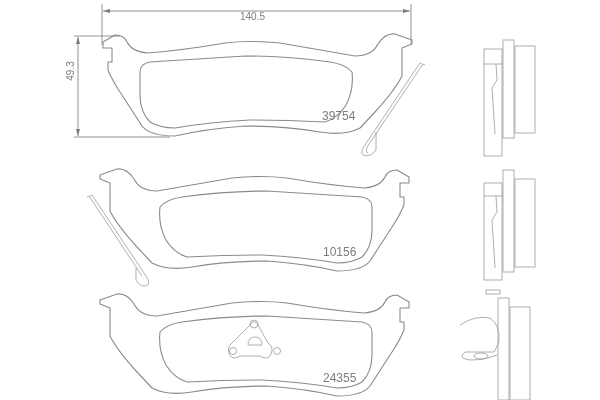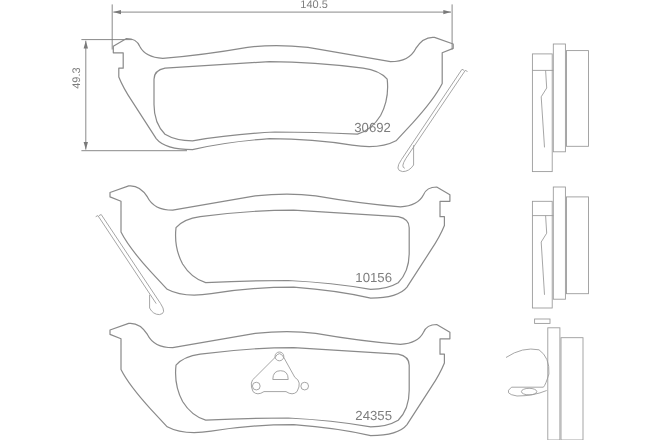--- a/index.html
+++ b/index.html
@@ -75,18 +75,18 @@
   </g>
   <g>
     <rect class="thin" x="498" y="298" width="11" height="102"></rect>
     <rect class="thin" x="510" y="307" width="20" height="93"></rect>
     <rect class="thin" x="486" y="290" width="14" height="4"></rect>
     <path class="thin" d="M460,325 Q475,315 490,318 Q500,325 499,340 Q496,350 494,352 L465,352 Q457,358 470,360 Q485,360 497,355"></path>
     <ellipse class="thin" cx="481" cy="356" rx="7" ry="3"></ellipse>
   </g>
 </svg>
 
-<div class="dimtxt" style="left:240px;top:0px;margin-left:33px;">140.5</div>
+<div class="dimtxt" style="left:240px;top:12px;">140.5</div>
 <div class="dimtxt" style="left:61px;top:66px;transform:rotate(-90deg);transform-origin:center;">49.3</div>
 
-<div class="lbl" style="left:322px;top:110px;">30692</div>
+<div class="lbl" style="left:322px;top:110px;">39754</div>
 <div class="lbl" style="left:323px;top:246px;">10156</div>
 <div class="lbl" style="left:323px;top:372px;">24355</div>
 
 </body></html>

